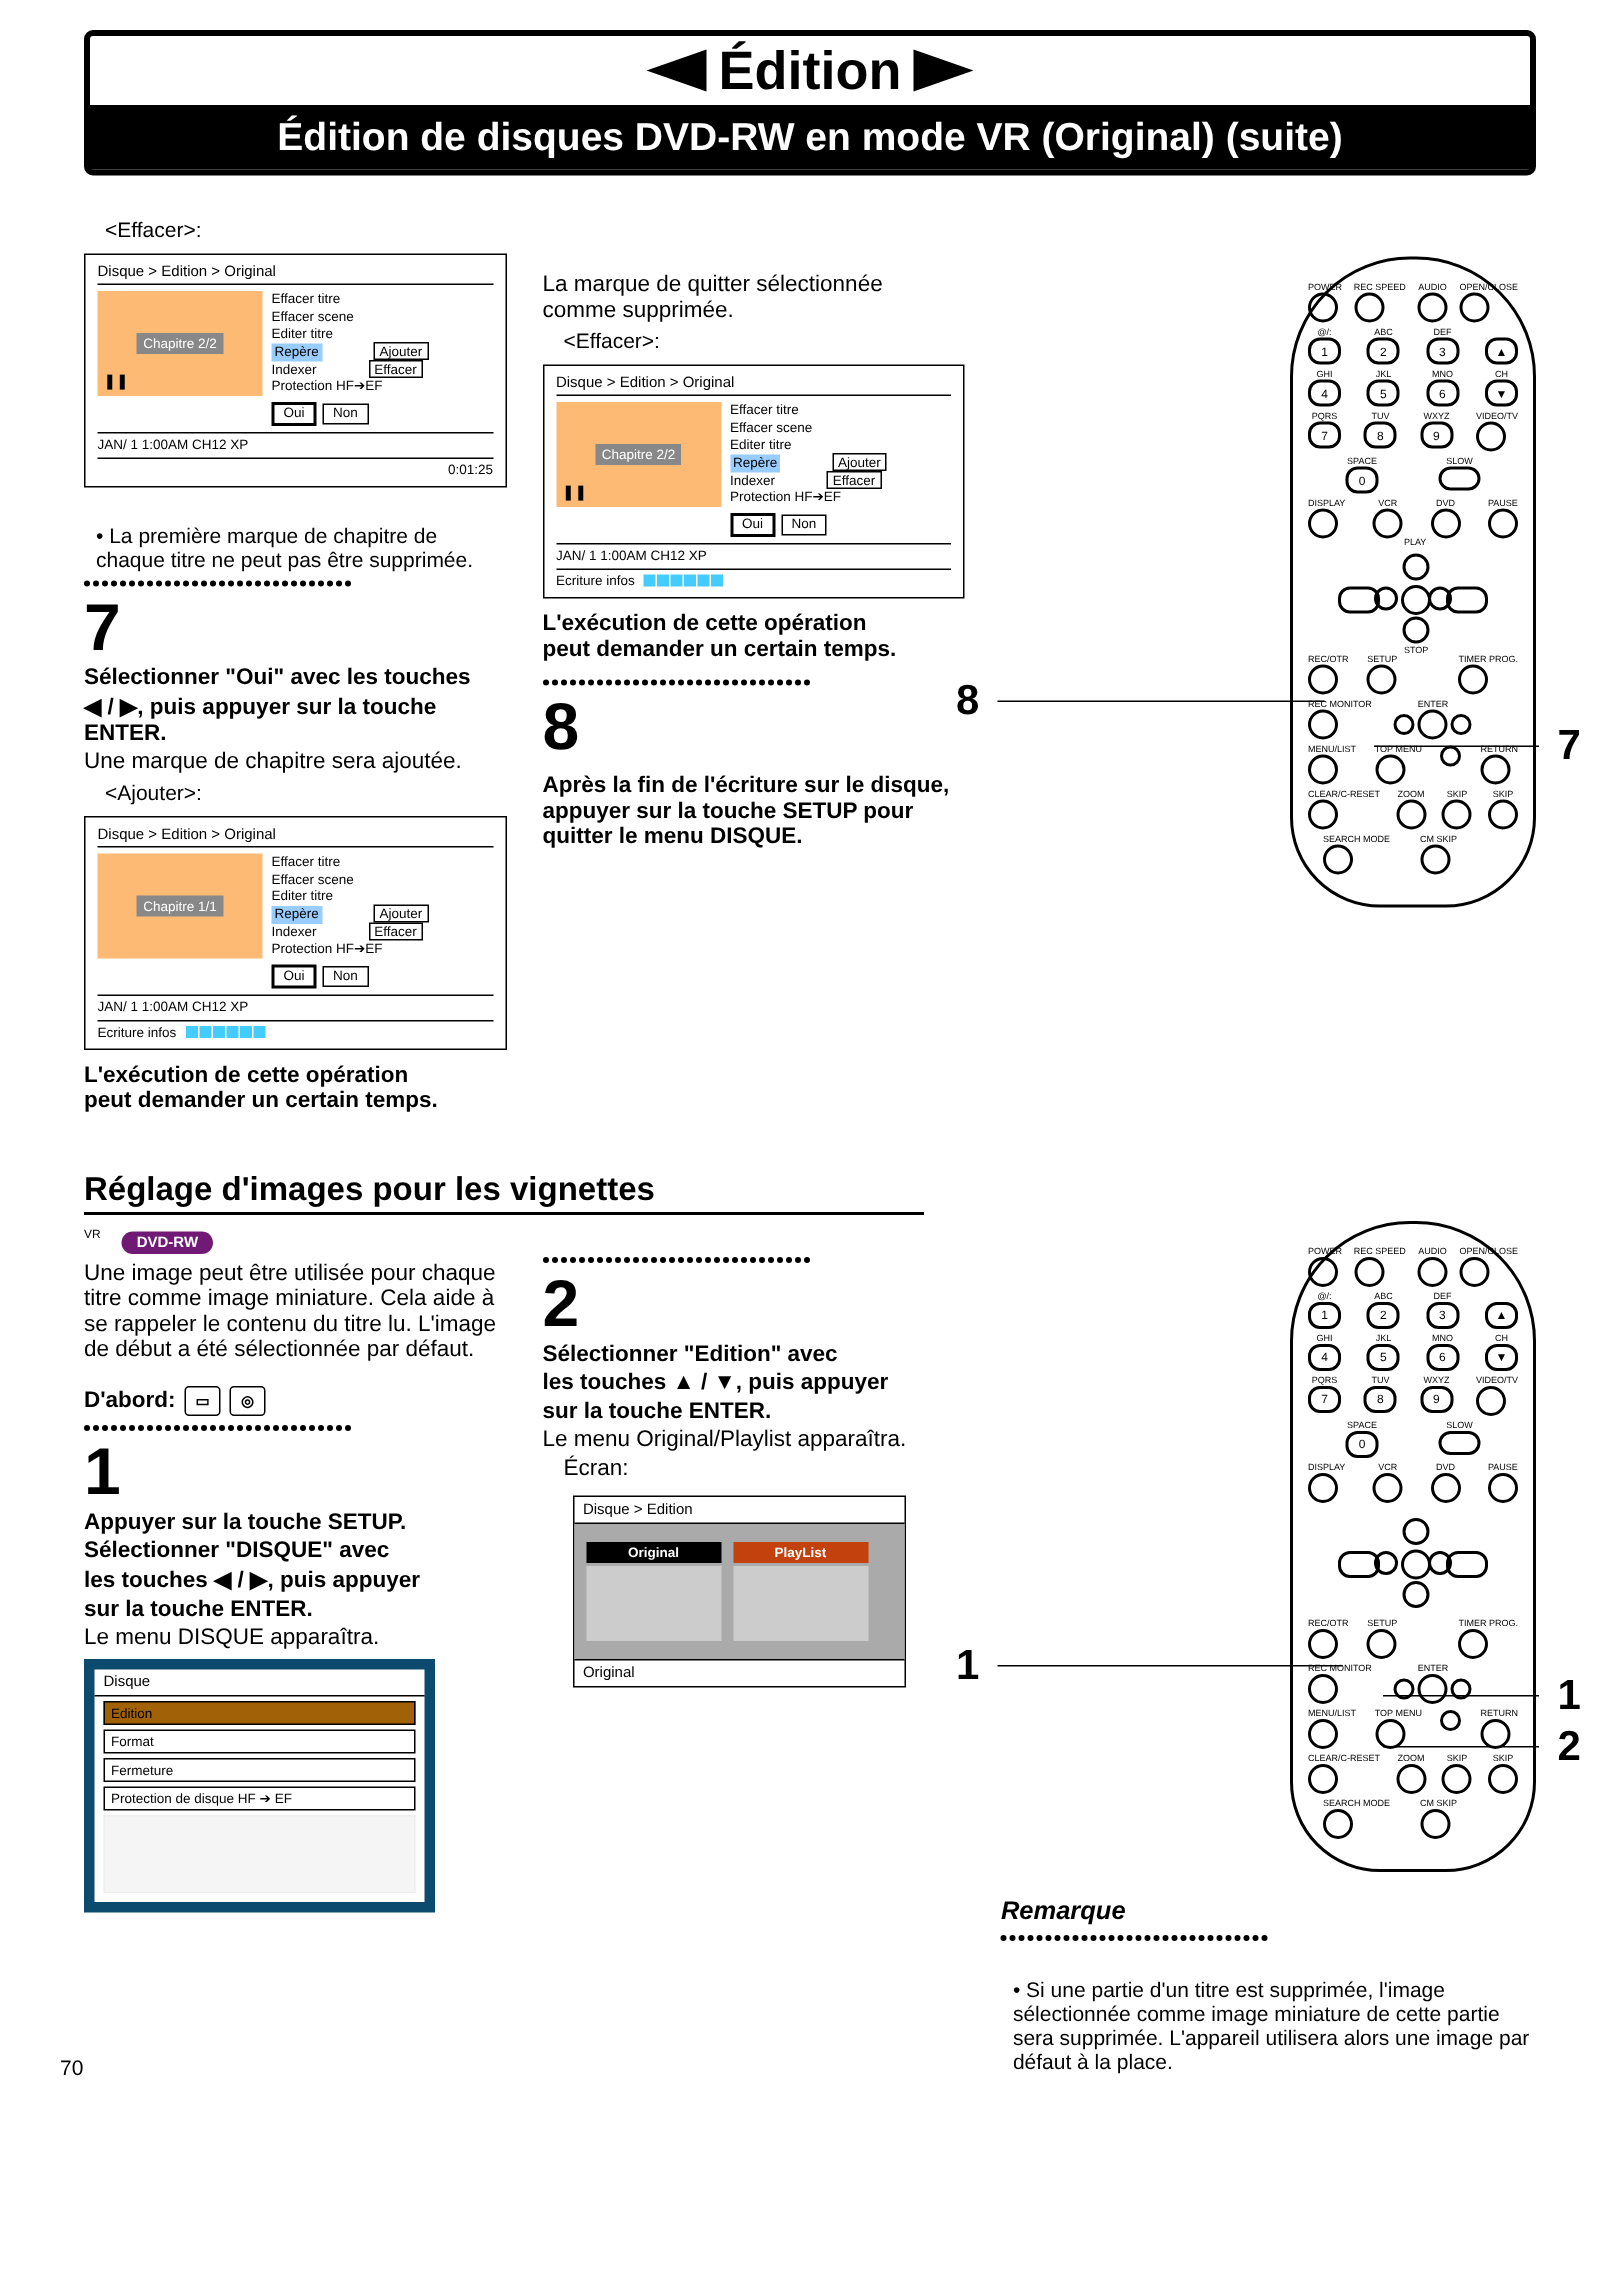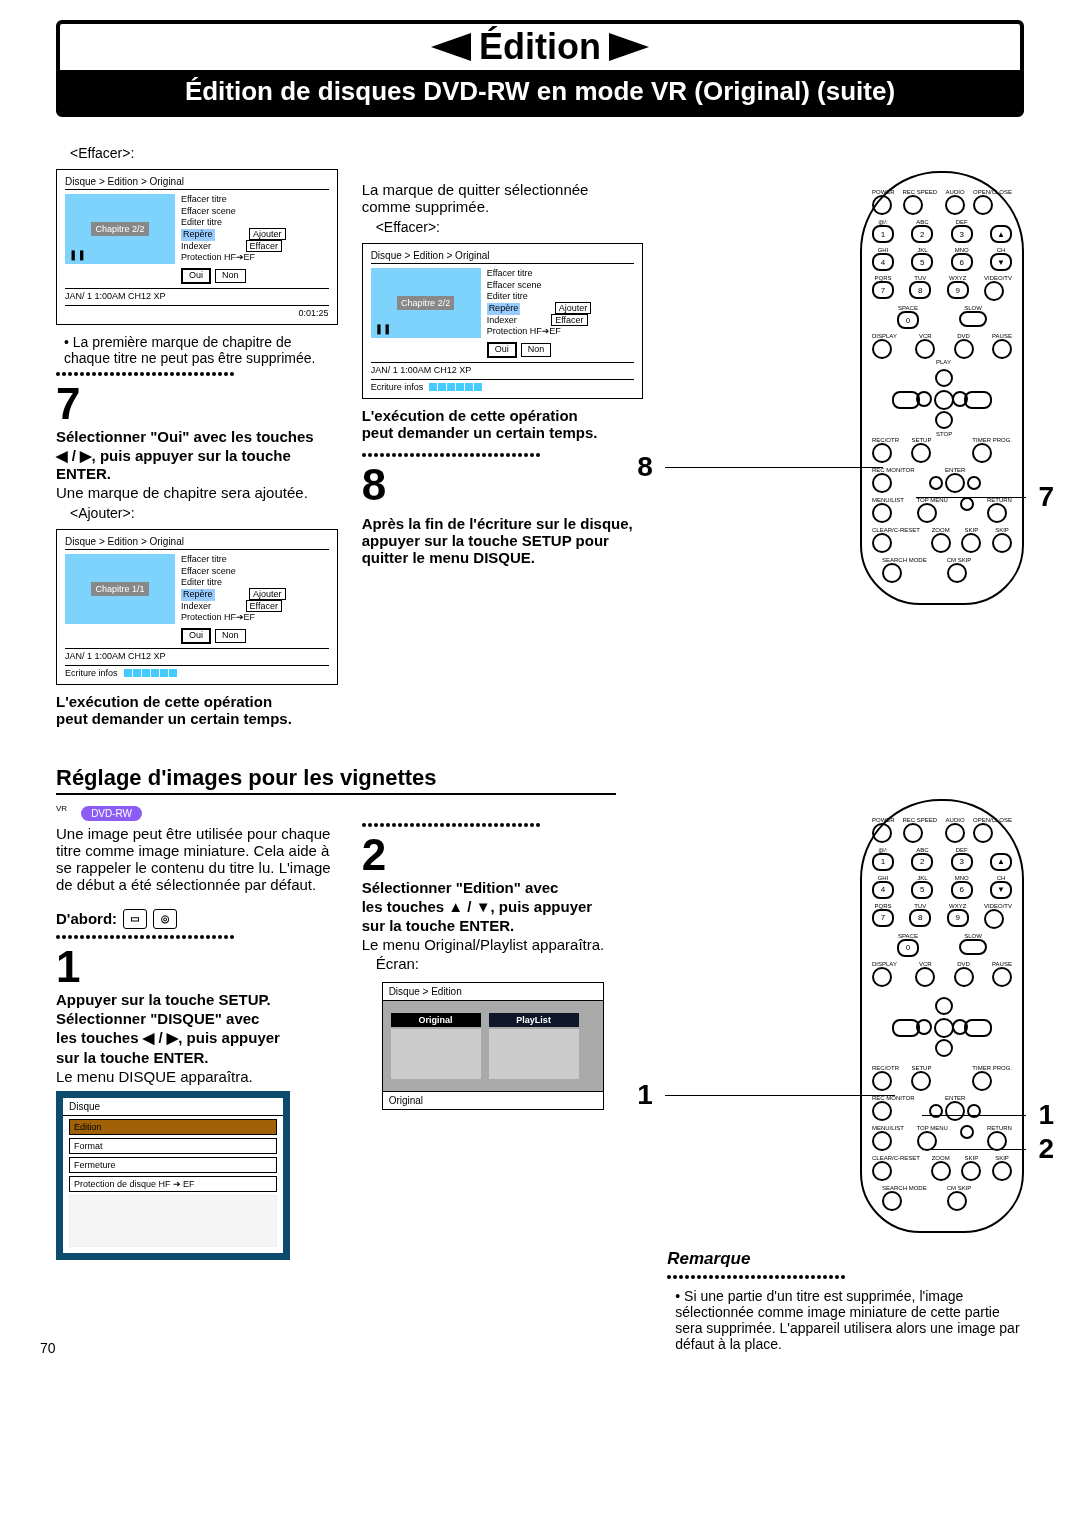--- a/index.html
+++ b/index.html
@@ -10,44 +10,44 @@
 .header-top .tri.l{border-right:40px solid #000;margin-right:8px}
 .header-top .tri.r{border-left:40px solid #000;margin-left:8px}
 .header-title{font-size:36px;font-weight:700}
 .header-sub{background:#000;color:#fff;font-size:26px;font-weight:700;text-align:center;padding:6px 0}
 .cols{display:flex;gap:24px}
 .col{width:300px}
 .col.right{width:380px}
 .screen{border:1px solid #000;font-size:10px;margin:8px 0;padding:6px 8px}
 .screen .crumb{border-bottom:1px solid #000;padding-bottom:2px;margin-bottom:4px}
 .screen .body{display:flex;gap:6px;align-items:flex-start}
-.screen .preview{width:110px;height:70px;background:#7dd3fc;position:relative;display:flex;flex-direction:column;justify-content:center;align-items:center}
+.screen .preview{width:110px;height:70px;background:#fdba74;position:relative;display:flex;flex-direction:column;justify-content:center;align-items:center}
 .screen .preview .chap{background:#888;color:#fff;font-size:9px;padding:2px 4px}
 .screen .preview .pause{position:absolute;left:4px;bottom:4px;font-size:10px}
 .screen .menu{font-size:9px;line-height:1.3}
 .screen .menu .sel{background:#9cf;padding:0 2px;display:inline-block}
 .screen .menu .sub{margin-left:32px}
 .screen .menu .sub span{border:1px solid #000;padding:0 3px;margin-right:2px}
 .screen .onr{margin-top:4px}
 .screen .onr span{border:1px solid #000;padding:0 6px;font-size:9px;display:inline-block;margin-right:4px}
 .screen .onr .hl{border:2px solid #000}
 .screen .foot{border-top:1px solid #000;margin-top:4px;padding-top:2px;display:flex;justify-content:space-between;font-size:9px}
 .screen .foot2{border-top:1px solid #000;margin-top:4px;padding-top:2px;font-size:9px;display:flex;align-items:center;gap:6px}
 .prog{display:flex;gap:1px}
 .prog span{width:8px;height:8px;background:#4cf;display:inline-block}
-.bullet{font-size:14px;margin:9px 0 0 8px}
+.bullet{font-size:14px;margin:24px 0 0 8px}
 .dotrow{display:flex;gap:2px;margin:6px 0}
 .dotrow span{width:4px;height:4px;border-radius:50%;background:#000}
 .bignum{font-size:44px;font-weight:700;line-height:1}
 .step-b{font-size:15px;font-weight:700;margin:2px 0}
 .step-r{font-size:15px;margin:2px 0}
 .lbl{font-size:14px;margin:4px 0 2px 14px}
 .note-b{font-size:15px;font-weight:700;margin:8px 0}
 .section-h{font-size:22px;font-weight:700;margin:30px 0 4px;border-bottom:2px solid #000;padding-bottom:2px;width:560px}
-.badge{background:#8b5cf6;color:#fff;font-size:10px;font-weight:400;padding:2px 10px;border-radius:10px;display:inline-block}
+.badge{background:#701a75;color:#fff;font-size:10px;font-weight:700;padding:2px 10px;border-radius:10px;display:inline-block}
 .vr{font-size:8px;position:relative;top:-6px;margin-right:14px}
 .dabord{font-weight:700;font-size:15px;margin-top:16px;display:flex;align-items:center;gap:6px}
 .iconbox{border:1px solid #000;border-radius:3px;width:22px;height:18px;display:flex;align-items:center;justify-content:center;font-size:10px}
 .remote{width:160px;height:430px;border:2px solid #000;border-radius:80px 80px 60px 60px;position:relative;margin-left:auto}
 .r-row{display:flex;justify-content:space-between;padding:2px 10px}
 .r-btn{width:16px;height:16px;border:2px solid #000;border-radius:50%}
 .r-btn.oval{width:24px;height:12px;border-radius:8px}
 .r-lbl{font-size:6px;text-align:center}
 .r-num{width:18px;height:14px;border:2px solid #000;border-radius:8px;display:flex;align-items:center;justify-content:center;font-size:8px}
 .r-cross{position:relative;width:100px;height:70px;margin:2px auto}
@@ -569,21 +569,21 @@
  <div class="step-r">Le menu Original/Playlist apparaîtra.</div>
  <div class="step-r" style="margin-left:14px">Écran:</div>
  <div class="ed-screen" style="margin-left:20px">
   <div class="crumb">Disque &gt; Edition</div>
   <div class="mid">
    <div>
               <div class="card">Original</div>
               <div class="thumb"></div>
             </div>
    <div>
-              <div class="card" style="background:#0f172a">PlayList</div>
+              <div class="card" style="background:#c2410c">PlayList</div>
               <div class="thumb"></div>
             </div>
   </div>
   <div class="ft">Original</div>
  </div>
 </div>
 
 <div class="col right" style="position:relative">
  <div class="remote">
   <div class="r-row" style="margin-top:14px">

